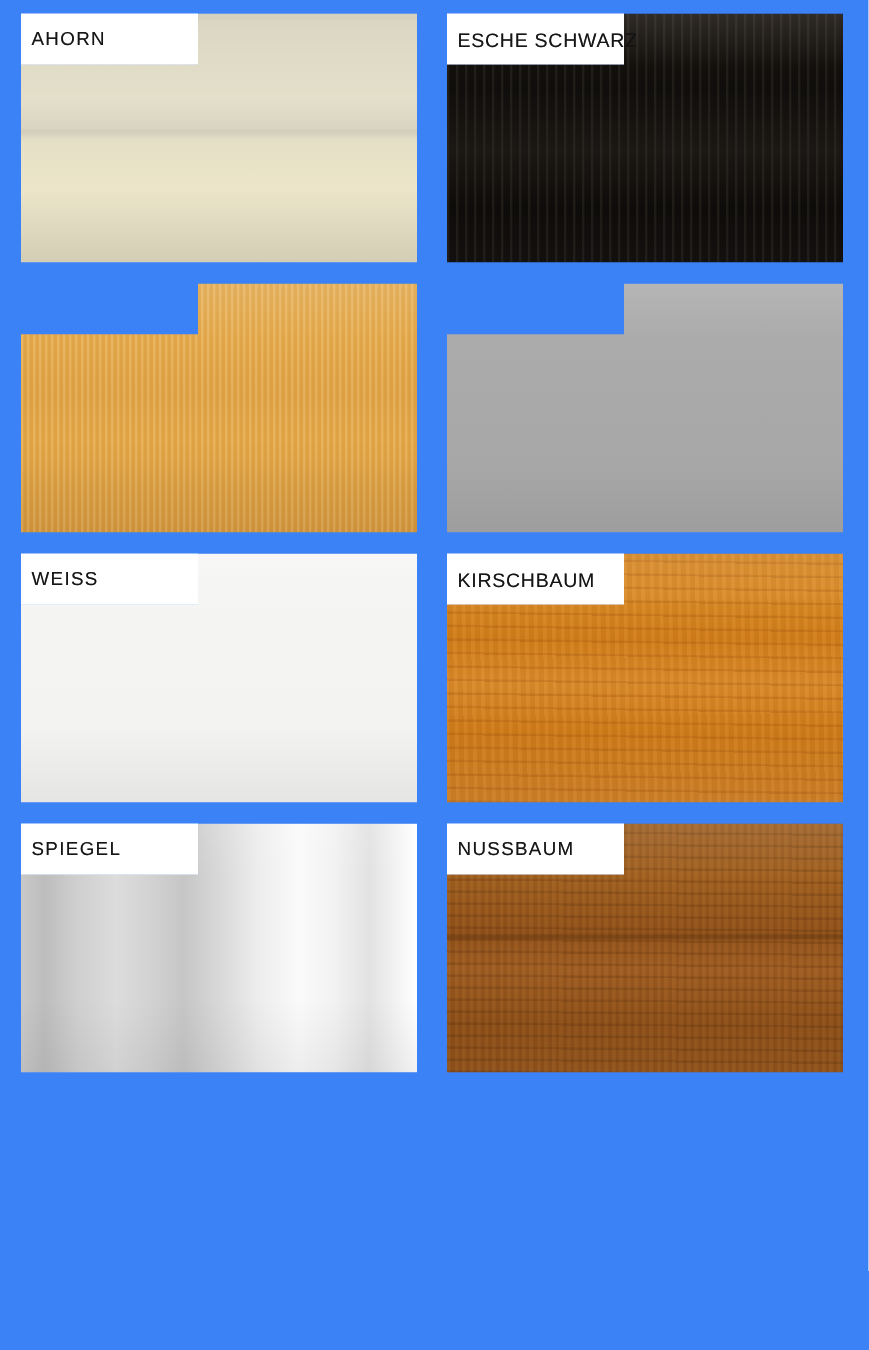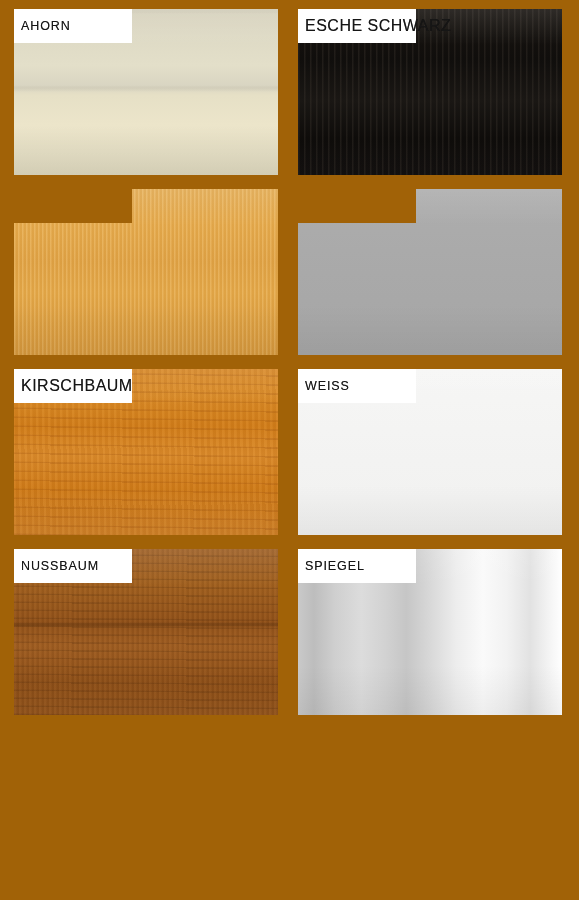--- a/index.html
+++ b/index.html
@@ -12,21 +12,21 @@
     height: 900px;
     overflow: hidden;
     font-family: "Liberation Sans", sans-serif;
     -webkit-font-smoothing: antialiased;
   }
 
   #sample-board {
     position: relative;
     width: 579px;
     height: 900px;
-    background: #a16207;
+    background: #3b82f6;
     box-sizing: border-box;
   }
 
   .swatch-grid {
     position: absolute;
     left: 14px;
     top: 9px;
     width: 548px;
     height: 884px;
     display: grid;
@@ -84,21 +84,21 @@
     font-size: 12.5px;
     font-weight: 400;
     letter-spacing: 0.9px;
     line-height: 1;
     white-space: nowrap;
     text-transform: uppercase;
     padding-left: 7px;
     text-shadow: 0 0 0.4px rgba(0,0,0,0.55);
   }
   .swatch-label-text.long {
-    font-size: 16px;
+    font-size: 13px;
     letter-spacing: 0.5px;
   }
 
   
 
   
   .mat-ahorn {
     background-color: #ddd8c4;
     background-image:
       linear-gradient(to bottom,
@@ -321,42 +321,42 @@
     <div class="swatch-cell">
       <div class="swatch-surface mat-buche"></div>
     </div>
 
     <div class="swatch-cell">
       <div class="swatch-surface mat-silber"></div>
     </div>
 
 
     <div class="swatch-cell">
+      <div class="swatch-surface mat-weiss"></div>
+      <div class="swatch-label">
+        <span class="swatch-label-text">WEISS</span>
+      </div>
+    </div>
+
+    <div class="swatch-cell">
       <div class="swatch-surface mat-kirschbaum"></div>
       <div class="swatch-label">
         <span class="swatch-label-text long">KIRSCHBAUM</span>
       </div>
     </div>
 
-    <div class="swatch-cell">
-      <div class="swatch-surface mat-weiss"></div>
-      <div class="swatch-label">
-        <span class="swatch-label-text">WEISS</span>
-      </div>
-    </div>
-
+
+    <div class="swatch-cell">
+      <div class="swatch-surface mat-spiegel"></div>
+      <div class="swatch-label">
+        <span class="swatch-label-text">SPIEGEL</span>
+      </div>
+    </div>
 
     <div class="swatch-cell">
       <div class="swatch-surface mat-nussbaum"></div>
       <div class="swatch-label">
         <span class="swatch-label-text">NUSSBAUM</span>
-      </div>
-    </div>
-
-    <div class="swatch-cell">
-      <div class="swatch-surface mat-spiegel"></div>
-      <div class="swatch-label">
-        <span class="swatch-label-text">SPIEGEL</span>
       </div>
     </div>
 
   </div>
 </div>
 
 </body></html>

